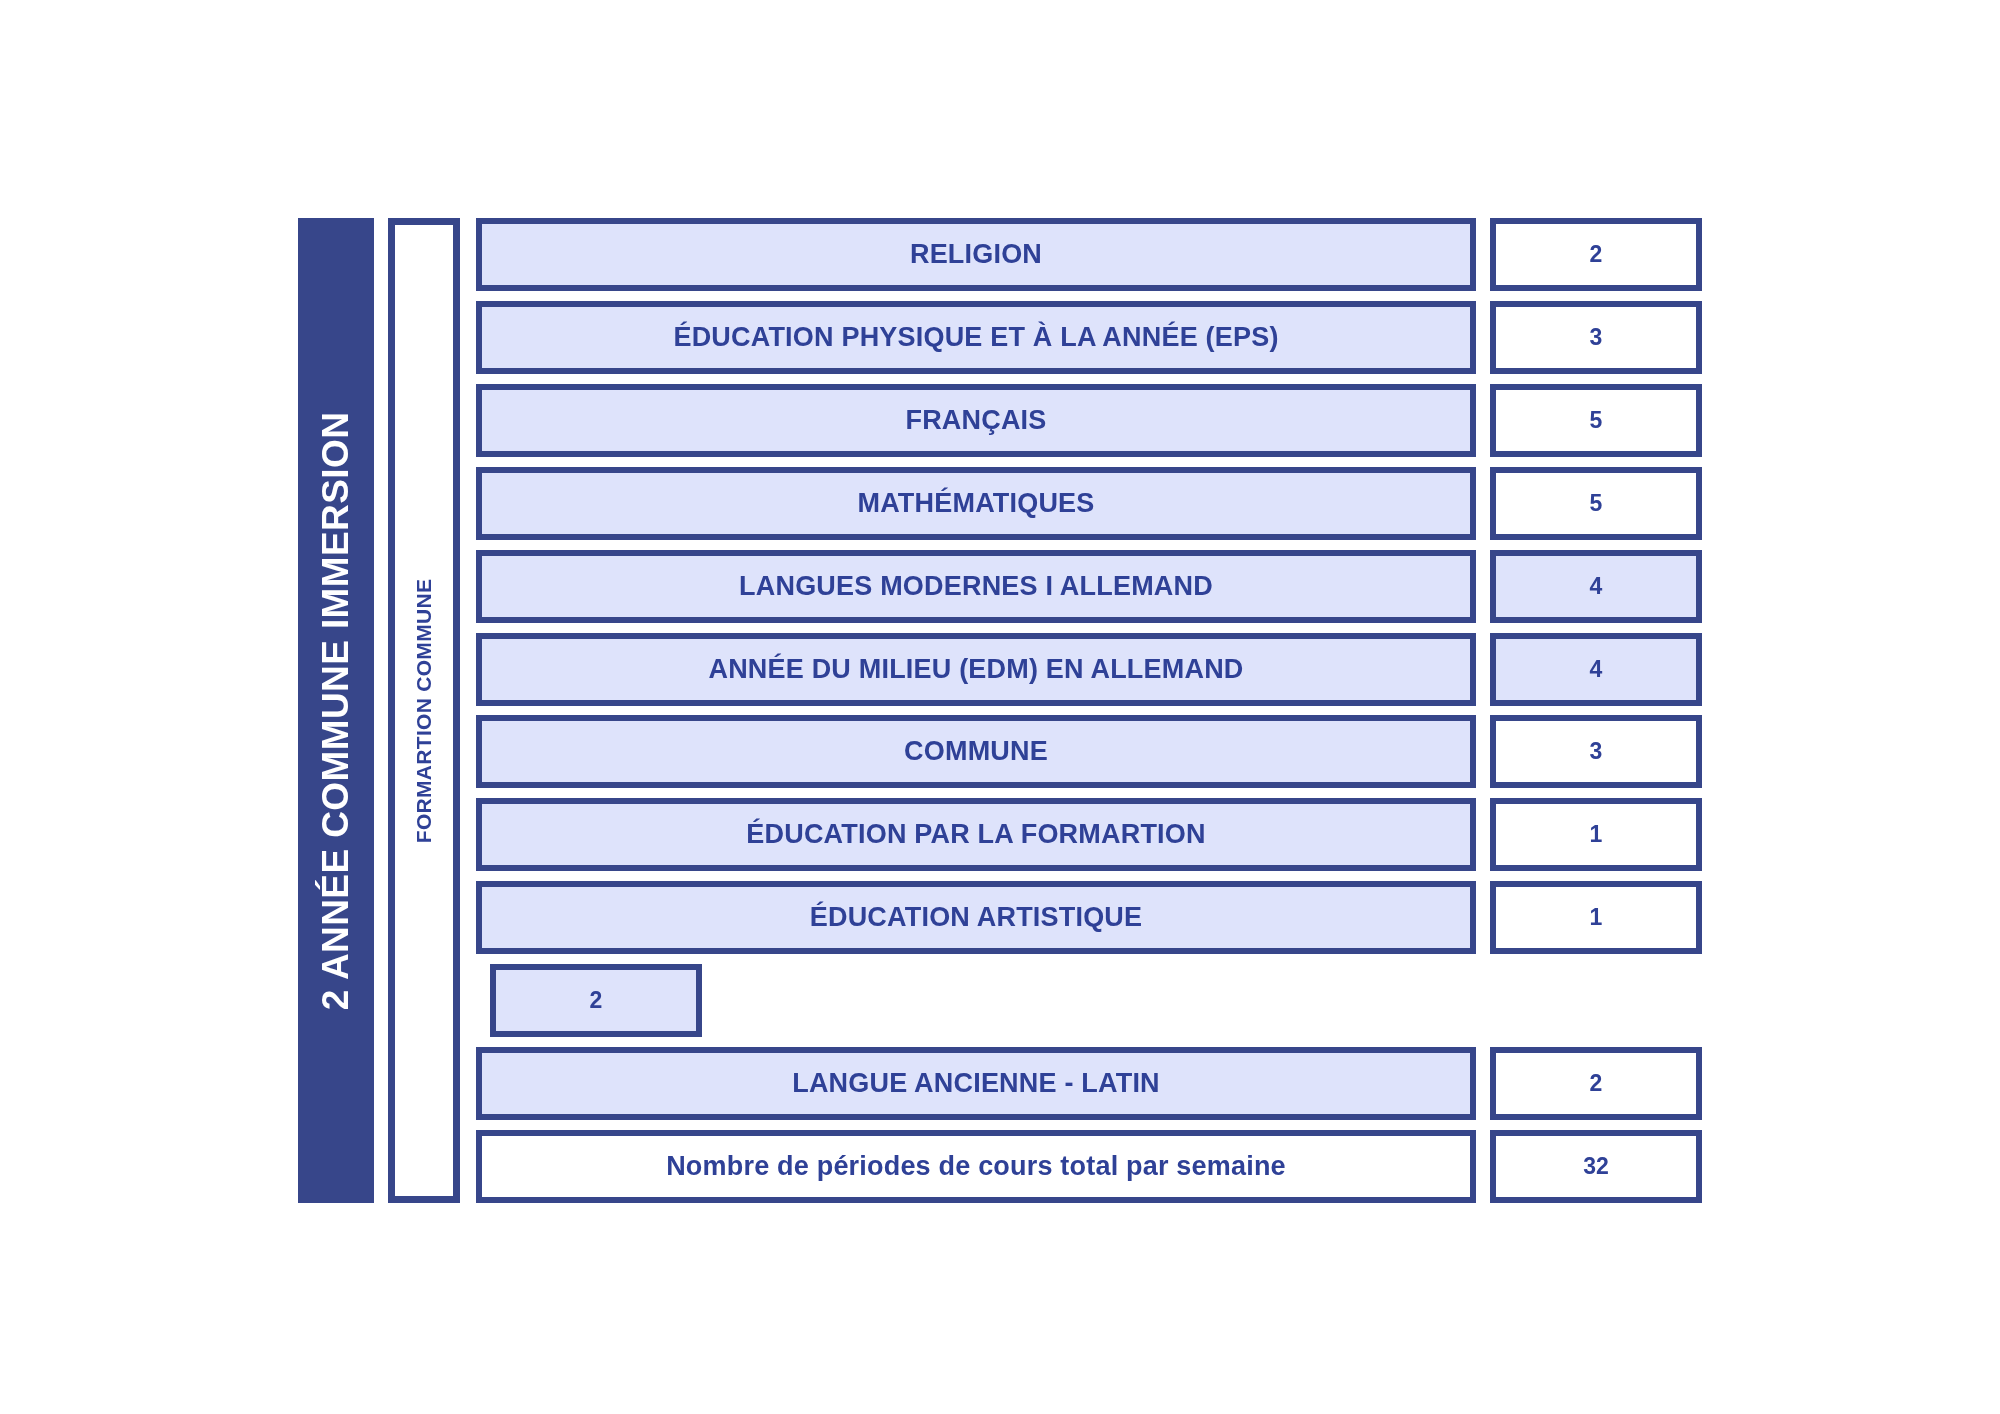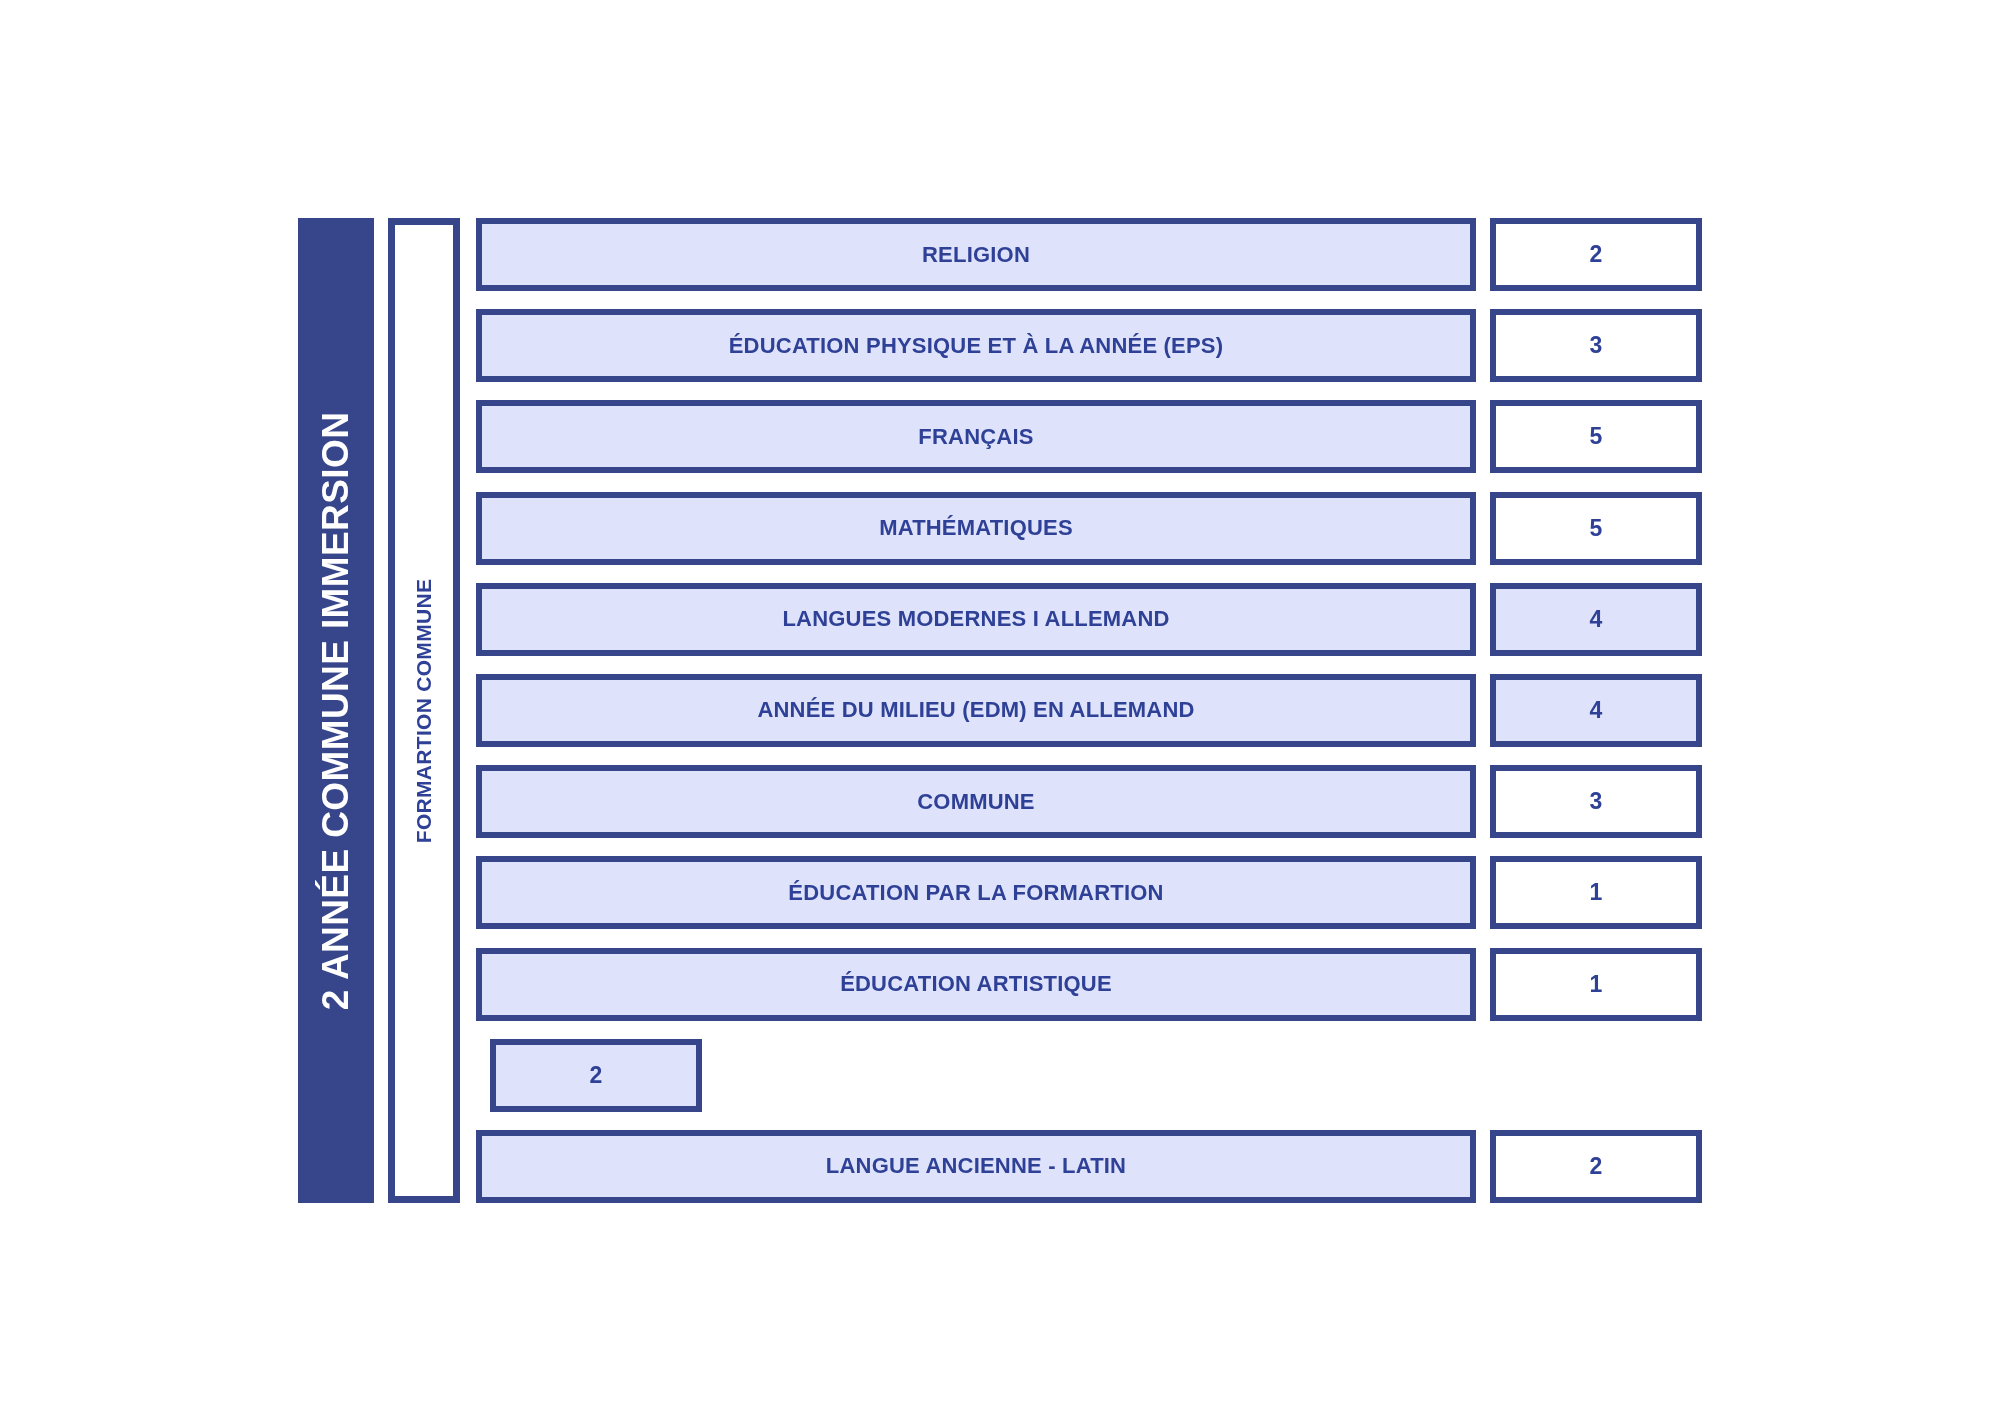--- a/index.html
+++ b/index.html
@@ -90,21 +90,21 @@
   .cell-subject {
     flex: 1 1 auto;
     border: 6px solid #37468A;
     box-sizing: border-box;
     background: #DEE3FB;
     display: flex;
     align-items: center;
     justify-content: center;
     text-align: center;
     color: #2F4197;
-    font-size: 22px;
+    font-size: 27px;
     font-weight: bold;
     letter-spacing: 0.2px;
     padding: 0 8px;
   }
   .cell-subject.plain { background: #ffffff; }
 
   .row-gap { width: 14px; flex: 0 0 auto; }
 
   .cell-value {
     width: 212px;
@@ -188,16 +188,21 @@
         </div>
         <div class="row">
           <div class="row-gap"></div>
           <div class="cell-value tinted">2</div>
         </div>
         <div class="row">
           <div class="cell-subject">LANGUE ANCIENNE - LATIN</div>
           <div class="row-gap"></div>
           <div class="cell-value">2</div>
         </div>
+        <div class="row">
+          <div class="cell-subject plain">Nombre de périodes de cours total par semaine</div>
+          <div class="row-gap"></div>
+          <div class="cell-value">32</div>
+        </div>
       </div>
 
   </div>
 </div>
 
 </body></html>

